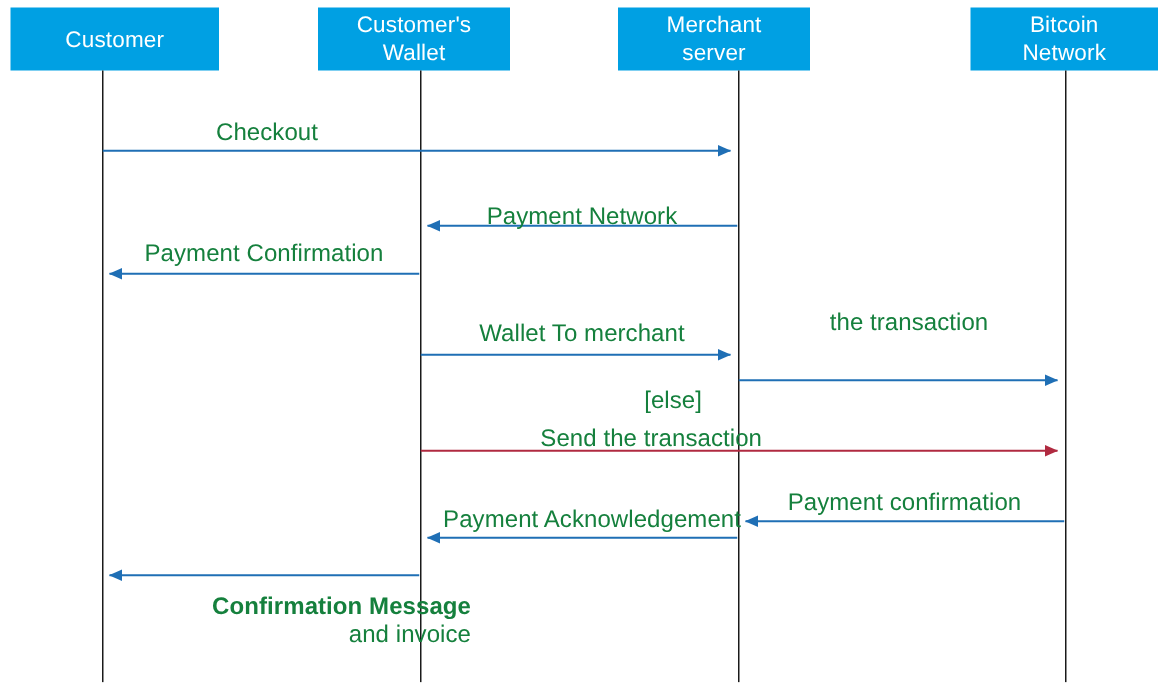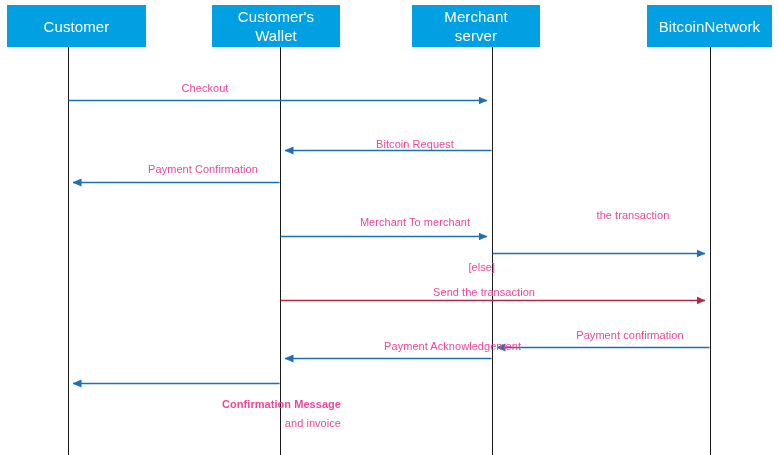--- a/index.html
+++ b/index.html
@@ -31,26 +31,25 @@
     padding: 2px 4px;
     letter-spacing: 0.1px;
   }
   .lifeline-line {
     position: absolute;
     width: 1px;
     background: #1a1a1a;
   }
   .msg-label {
     position: absolute;
-    font-size: 11px;
+    font-size: 16px;
     line-height: 19px;
-    color: #ec4899;
+    color: #15803d;
     white-space: pre;
     letter-spacing: 0.05px;
-    margin-left: 27px;
   }
   .msg-label.center {
     text-align: center;
   }
   .msg-label.left {
     text-align: right;
   }
   svg.arrow-layer {
     position: absolute;
     left: 0;
@@ -72,21 +71,21 @@
   <div class="lifeline-header" style="left:412px; top:5px; width:128px; height:42px; flex-direction:column;">
     <span>Merchant</span>
     <span>server</span>
   </div>
 
   <div class="lifeline-header" style="left:212px; top:5px; width:128px; height:42px; flex-direction:column;">
     <span>Customer's</span>
     <span>Wallet</span>
   </div>
 
-  <div class="lifeline-header" style="left:647px; top:5px; width:125px; height:42px; ">
+  <div class="lifeline-header" style="left:647px; top:5px; width:125px; height:42px; flex-direction:column;">
     <span>Bitcoin</span>
     <span>Network</span>
   </div>
 
   <div class="lifeline-line" style="left:68px; top:47px; height:408px;"></div>
   <div class="lifeline-line" style="left:280px; top:47px; height:408px;"></div>
   <div class="lifeline-line" style="left:492px; top:47px; height:408px;"></div>
   <div class="lifeline-line" style="left:710px; top:47px; height:408px;"></div>
 
   <svg class="arrow-layer" viewBox="0 0 779 455" xmlns="http://www.w3.org/2000/svg">
@@ -116,25 +115,25 @@
 
     <line x1="709.5" y1="347.5" x2="497" y2="347.5" stroke="#1f6fb5" stroke-width="1.4" marker-end="url(#head-blue-l)"></line>
 
     <line x1="491.5" y1="358.5" x2="285" y2="358.5" stroke="#1f6fb5" stroke-width="1.4" marker-end="url(#head-blue-l)"></line>
 
     <line x1="279.5" y1="383.5" x2="73" y2="383.5" stroke="#1f6fb5" stroke-width="1.4" marker-end="url(#head-blue-l)"></line>
   </svg>
 
   <div class="msg-label center" style="left:68px; top:79px; width:220px;">Checkout</div>
 
-  <div class="msg-label center" style="left:282px; top:135px; width:212px;">Bitcoin Request</div>
+  <div class="msg-label center" style="left:282px; top:135px; width:212px;">Payment Network</div>
 
   <div class="msg-label center" style="left:70px; top:160px; width:212px;">Payment Confirmation</div>
 
-  <div class="msg-label center" style="left:282px; top:213px; width:212px;">Merchant To merchant</div>
+  <div class="msg-label center" style="left:282px; top:213px; width:212px;">Wallet To merchant</div>
 
   <div class="msg-label center" style="left:500px; top:206px; width:212px;">the transaction</div>
 
   <div class="msg-label left" style="left:288px; top:258px; width:180px;">[else]</div>
 
   <div class="msg-label left" style="left:288px; top:283px; width:220px;">Send the transaction</div>
 
   <div class="msg-label center" style="left:497px; top:326px; width:212px;">Payment confirmation</div>
 
   <div class="msg-label center" style="left:282px; top:337px; width:212px;text-align:right;">Payment Acknowledgement</div>

